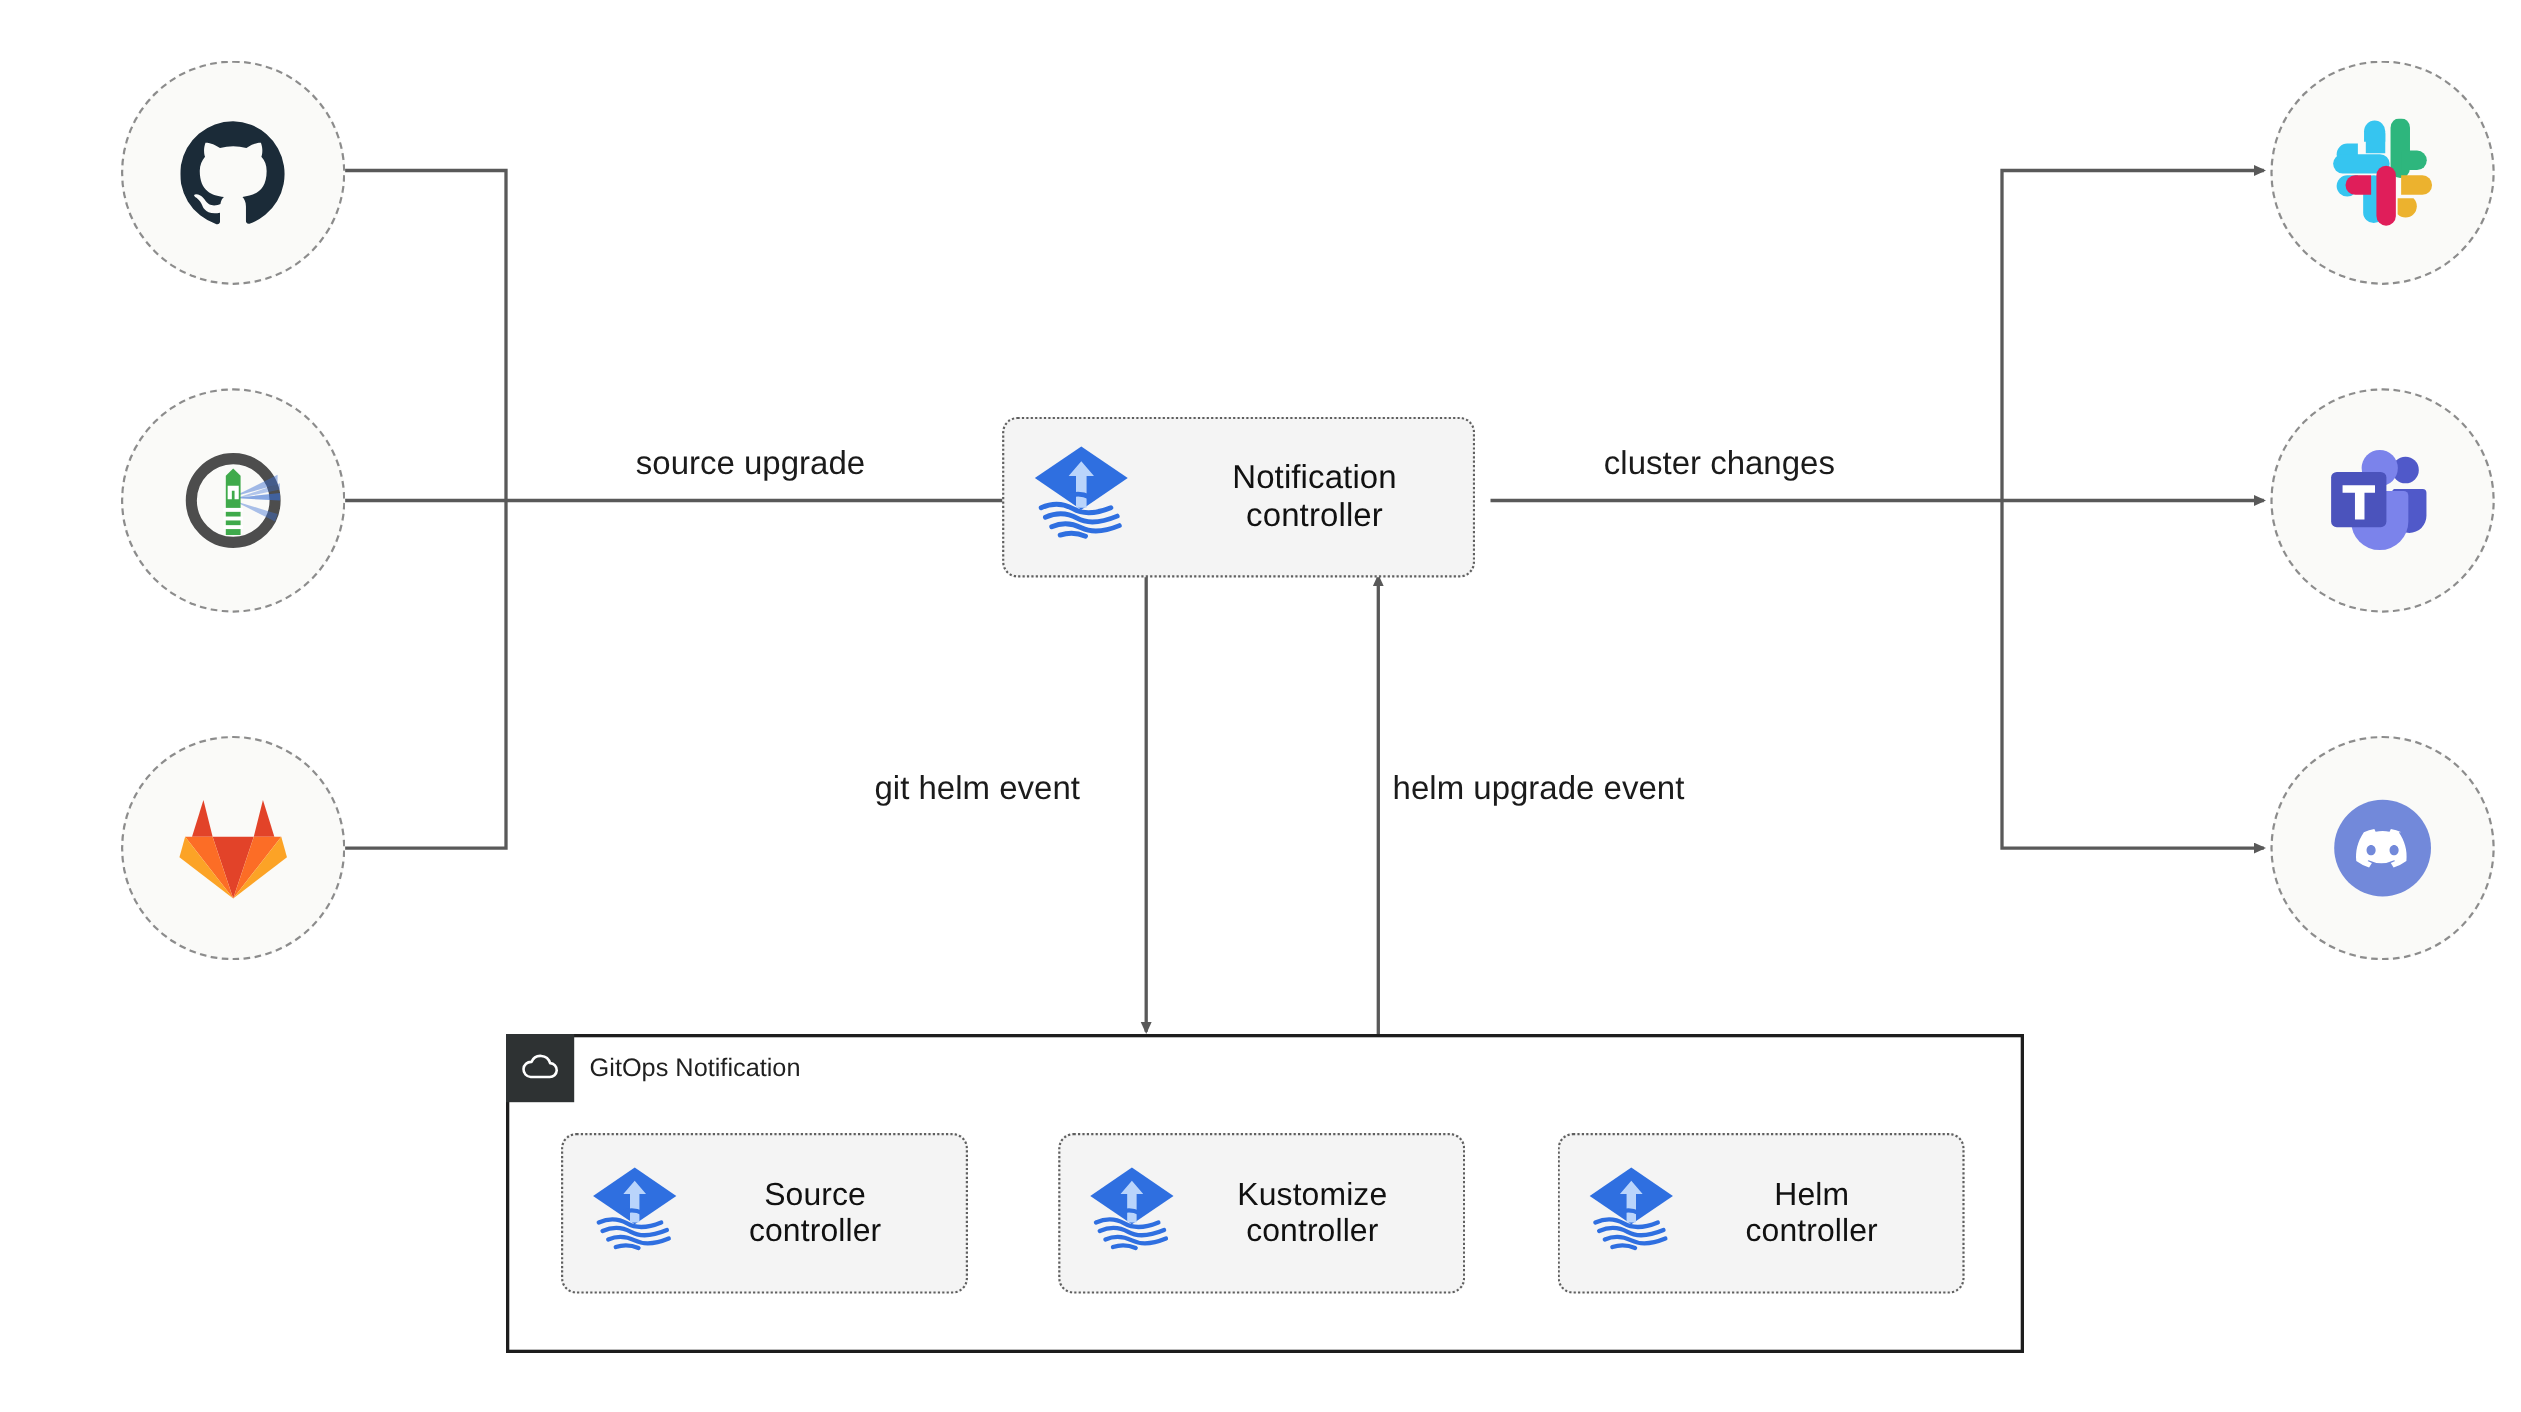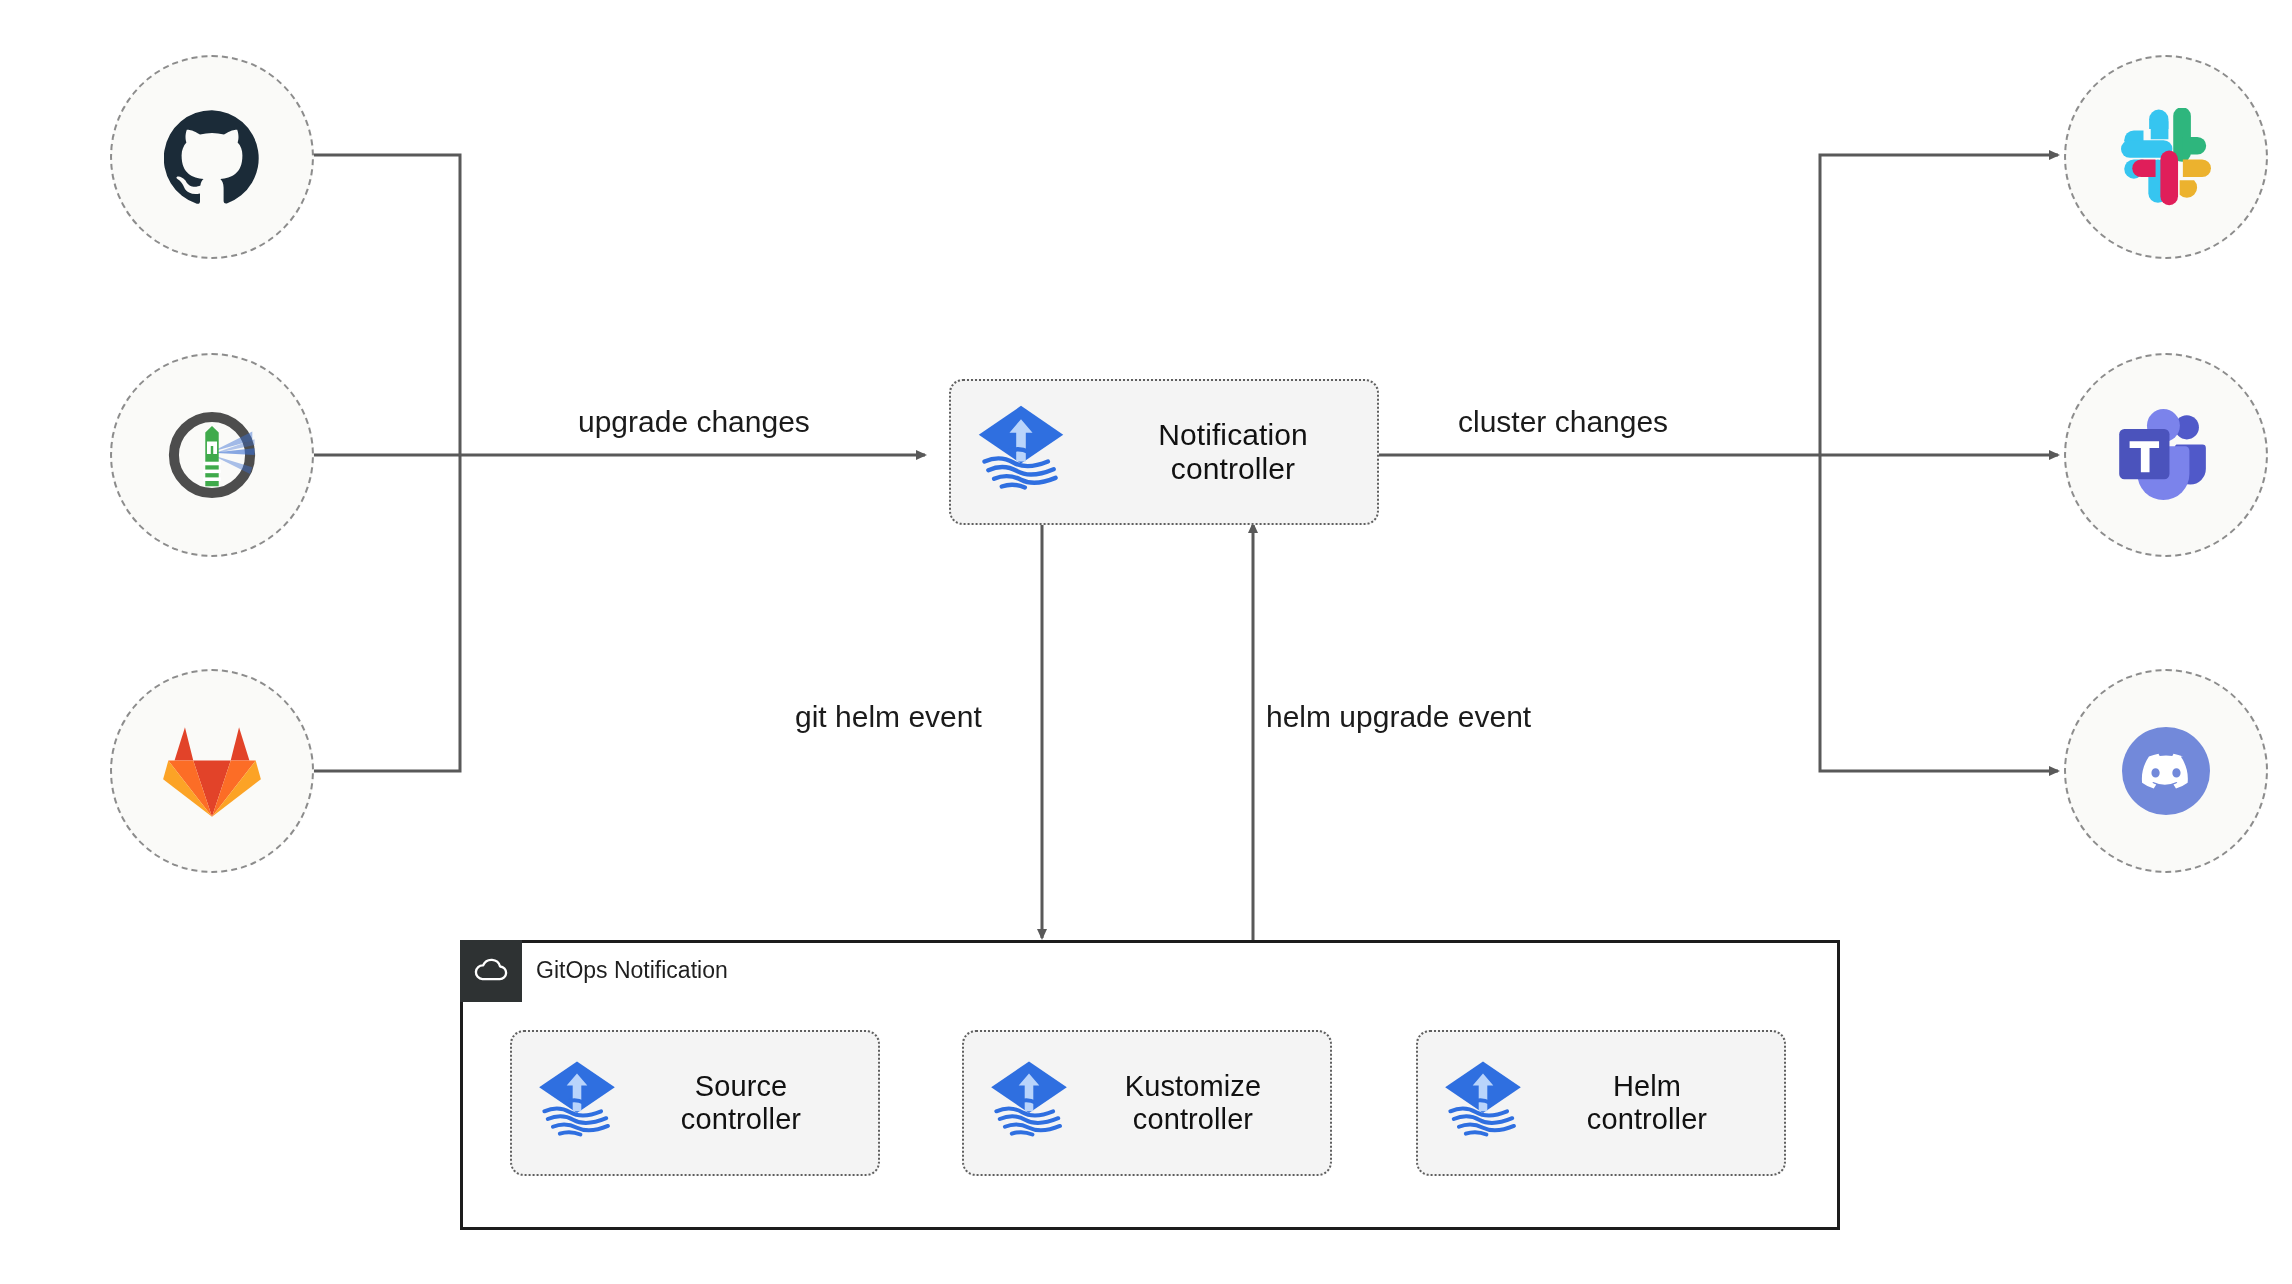--- a/index.html
+++ b/index.html
@@ -144,21 +144,21 @@
       <path fill="#e24329" d="M50 92 L68 38 H32 Z"></path>
       <path fill="#e24329" d="M14 38 L24 6 L32 38 Z"></path>
       <path fill="#e24329" d="M86 38 L76 6 L68 38 Z"></path>
       <path fill="#fc6d26" d="M50 92 L32 38 H8 Z"></path>
       <path fill="#fc6d26" d="M50 92 L68 38 H92 Z"></path>
       <path fill="#fca326" d="M8 38 L3 56 L50 92 Z"></path>
       <path fill="#fca326" d="M92 38 L97 56 L50 92 Z"></path>
     </svg>
   </div>
 
-  <div class="ctl-box" style="left:949px;top:379px;width:430px;height:146px;gap:36px;">
+  <div class="ctl-box" style="left:911px;top:379px;width:430px;height:146px;gap:36px;">
     <span class="ctl-logo">
       <svg width="96" height="96" viewBox="0 0 100 100">
         <path fill="#2f6fe0" d="M50 4 L94 34 L50 64 L6 34 Z"></path>
         <path fill="#b9d4fb" d="M50 18 L62 32 H55 V62 H45 V32 H38 Z"></path>
         <g stroke="#2f6fe0" stroke-width="4.6" fill="none" stroke-linecap="round">
           <path d="M12 62 Q28 55 42 63 Q56 71 78 62"></path>
           <path d="M16 71 Q32 64 46 72 Q60 80 84 70"></path>
           <path d="M22 80 Q36 74 50 81 Q64 88 86 79"></path>
           <path d="M30 88 Q42 84 54 89"></path>
           <path d="M38 51 Q48 47 58 52"></path>
@@ -268,18 +268,18 @@
           <path d="M22 80 Q36 74 50 81 Q64 88 86 79"></path>
           <path d="M30 88 Q42 84 54 89"></path>
           <path d="M38 51 Q48 47 58 52"></path>
         </g>
       </svg>
     </span>
     <span class="ctl-label">Helm
 controller</span>
   </div>
 
-  <div class="edge-label" style="left:578px;top:405px;">upgrade changes</div>
+  <div class="edge-label" style="left:578px;top:405px;">source upgrade</div>
   <div class="edge-label" style="left:1458px;top:405px;">cluster changes</div>
   <div class="edge-label" style="left:795px;top:700px;">git helm event</div>
   <div class="edge-label" style="left:1266px;top:700px;">helm upgrade event</div>
 
 </div>
 
 </body></html>

